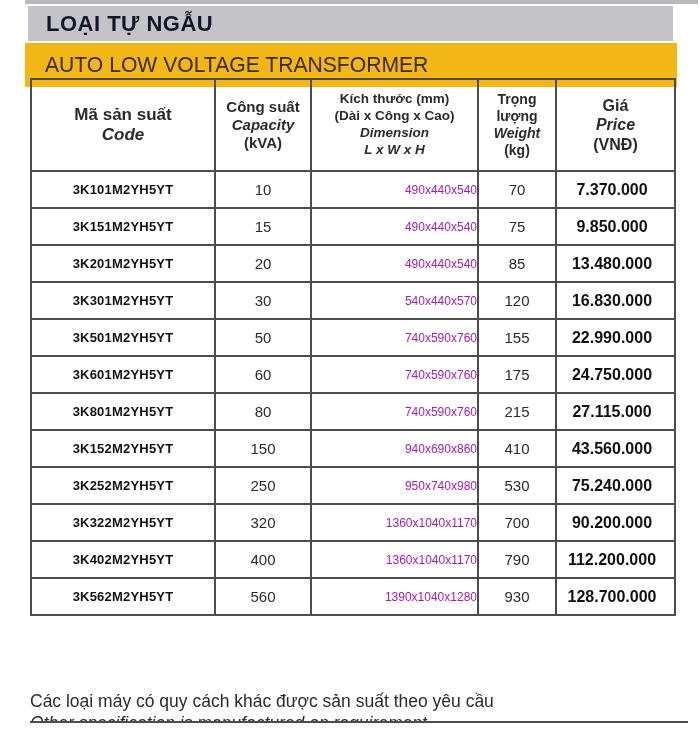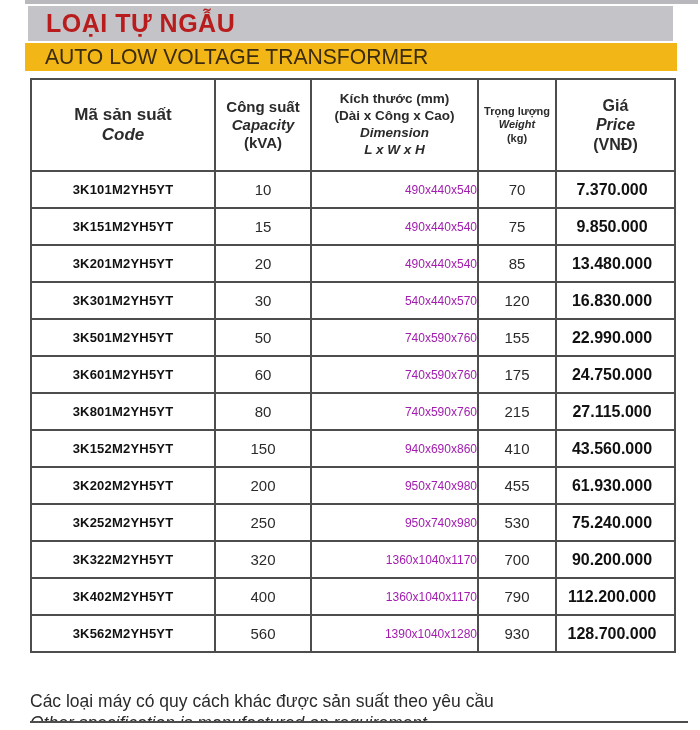--- a/index.html
+++ b/index.html
@@ -15,24 +15,24 @@
     position:absolute;left:25px;top:0;width:673px;height:4px;
     background:#b9b8bc;
   }
   .title-bar{
     position:absolute;left:28px;top:6px;width:645px;height:35px;
     background:#c4c3c7;
     display:flex;align-items:center;
     padding-left:18px;box-sizing:border-box;
   }
   .title-bar span{
-    font-weight:bold;font-size:25px;color:#b91c1c;letter-spacing:.5px;
+    font-weight:bold;font-size:22px;color:#0f172a;letter-spacing:.5px;
   }
   .accent-bar{
-    position:absolute;left:25px;top:43px;width:652px;height:28px;
+    position:absolute;left:25px;top:43px;width:652px;height:44px;
     background:#f2b616;
     display:flex;align-items:center;
     padding-left:20px;box-sizing:border-box;
   }
   .accent-bar span{
     font-size:22px;color:#3b2b0e;letter-spacing:0px;
     transform:scaleX(.96);transform-origin:left center;
   }
   .price-table{
     position:absolute;left:30px;top:78px;
@@ -43,21 +43,21 @@
     border:2px solid #4d4d4d;
     text-align:center;vertical-align:middle;
     padding:0;overflow:hidden;
   }
   .price-table thead tr{height:92px;}
   .price-table tbody tr{height:37px;}
   .hl{font-size:15px;color:#2b2b2b;line-height:1.2;}
   .hl.italic{font-style:italic;}
   th.col-0 .hl{font-size:17px;}
   th.col-2 .hl{font-size:13.5px;line-height:1.25;}
-  th.col-3 .hl{font-size:11px;}
+  th.col-3 .hl{font-size:14px;}
   th.col-4 .hl{font-size:16px;}
   td.col-0{font-weight:bold;font-size:13px;color:#111;letter-spacing:.2px;}
   td.col-1{font-size:15px;color:#2b2b2b;}
   td.col-2{font-size:12px;color:#a21caf;text-align:right;}
   td.col-3{font-size:15px;color:#2b2b2b;margin-left:12px;}
   td.col-4{font-weight:bold;font-size:16px;color:#111;
            text-align:center;padding-right:7px;}
   .footer-note-vi{
     position:absolute;left:30px;top:691px;width:650px;
     font-size:17.5px;color:#2b2b2b;
@@ -175,27 +175,20 @@
         <td class="col-4">27.115.000</td>
       </tr>
       <tr>
         <td class="col-0">3K152M2YH5YT</td>
         <td class="col-1">150</td>
         <td class="col-2">940x690x860</td>
         <td class="col-3">410</td>
         <td class="col-4">43.560.000</td>
       </tr>
       <tr>
-        <td class="col-0">3K202M2YH5YT</td>
-        <td class="col-1">200</td>
-        <td class="col-2">950x740x980</td>
-        <td class="col-3">455</td>
-        <td class="col-4">61.930.000</td>
-      </tr>
-      <tr>
         <td class="col-0">3K252M2YH5YT</td>
         <td class="col-1">250</td>
         <td class="col-2">950x740x980</td>
         <td class="col-3">530</td>
         <td class="col-4">75.240.000</td>
       </tr>
       <tr>
         <td class="col-0">3K322M2YH5YT</td>
         <td class="col-1">320</td>
         <td class="col-2">1360x1040x1170</td>

